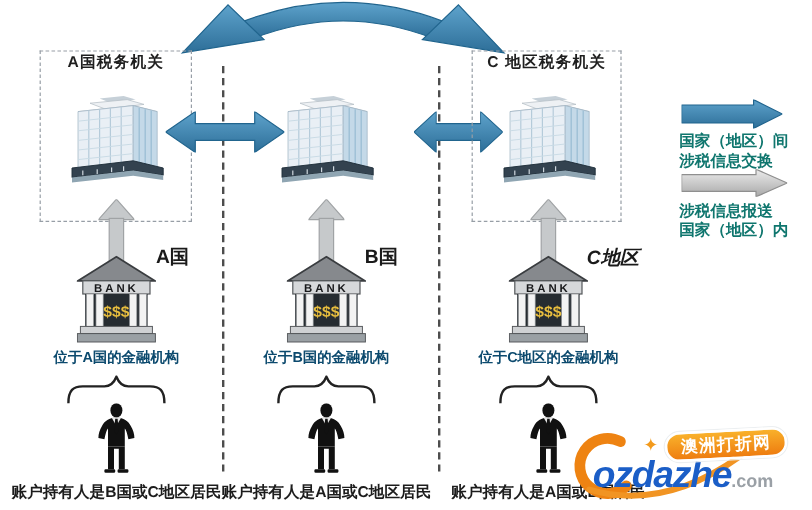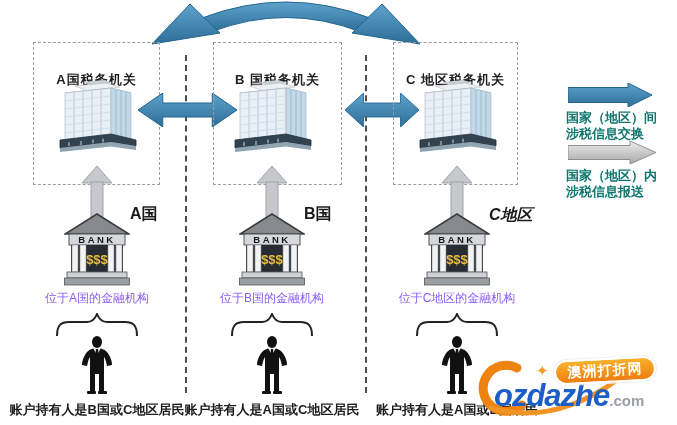--- a/index.html
+++ b/index.html
@@ -1,24 +1,24 @@
 <!DOCTYPE html>
 <html><head>
 <meta charset="utf-8">
 <style>
   html,body{margin:0;padding:0;background:#fff;}
   #stage{position:relative;width:677px;height:425px;background:#fff;overflow:hidden;
          font-family:"Liberation Sans","DejaVu Sans",sans-serif;color:#222;}
   .abs{position:absolute;}
   .dashed-box{border:1.5px dashed #979ea6;box-sizing:border-box;}
-  .box-title{width:100%;text-align:center;margin-top:28px;font-size:13px;font-weight:bold;
+  .box-title{width:100%;text-align:center;margin-top:0;font-size:13px;font-weight:bold;
              color:#1f1f1f;letter-spacing:1px;white-space:nowrap;}
   .separator{border-left:2px dashed #4d4d4d;width:0;}
   .region-label{font-size:16px;font-weight:bold;color:#1a1a1a;white-space:nowrap;}
-  .inst-label{width:160px;text-align:center;font-size:12px;font-weight:normal;color:#8b5cf6;white-space:nowrap;}
+  .inst-label{width:160px;text-align:center;font-size:12px;font-weight:bold;color:#0c4a6e;white-space:nowrap;}
   .holder-label{width:196px;text-align:center;font-size:13px;font-weight:bold;color:#1c1c1c;white-space:nowrap;}
   .legend-text{font-size:13px;font-weight:bold;color:#0f766e;line-height:16px;white-space:nowrap;}
   
   .wm{pointer-events:none;}
   .wm-site{position:absolute;left:21px;top:26px;font-size:31px;font-weight:bold;font-style:italic;
            color:#1b5ec7;letter-spacing:-1px;white-space:nowrap;}
   .wm-tld{font-size:15px;font-weight:bold;font-style:normal;color:#9aa0a6;letter-spacing:0;}
   .wm-badge{position:absolute;left:81px;top:6px;width:102px;height:25px;border-radius:13px;
             background:linear-gradient(#f9b12b,#ee7d10);border:2px solid #fff;
             box-shadow:0 0 0 1px #eceff1;transform:rotate(-3deg);
@@ -119,23 +119,20 @@
     <path d="M11,36 L11,55 L16,55 L16,38 L20,38 L20,55 L25,55 L25,36 Z" fill="#111"></path>
     <rect x="8" y="55" width="9" height="3" rx="1" fill="#111"></rect>
       <rect x="19" y="55" width="9" height="3" rx="1" fill="#111"></rect>
   </svg>
   <div class="abs holder-label" style="left:-1px;top:401px;">账户持有人是B国或C地区居民</div>
 
   <svg class="abs" style="left:138px;top:93px;" width="99" height="34" viewBox="0 0 100 34" preserveAspectRatio="none">
     <polygon points="0,17 25,0 25,10 75,10 75,0 100,17 75,34 75,24 25,24 25,34" fill="url(#gradBlue)" stroke="#21658e" stroke-width="1"></polygon>
   </svg>
 
-  <div class="abs dashed-box" style="left:213px;top:42px;width:129px;height:143px;">
-    <div class="box-title">B 国税务机关</div>
-  </div>
   <svg class="abs" style="left:228px;top:76px;" width="90" height="86" viewBox="0 0 90 86">
     <polygon points="30,6 50,4 60,7 40,10" fill="#c6d0d8"></polygon>
     <polygon points="22,10 53,7 67,11 35,15" fill="#eef1f4" stroke="#b3bcc3" stroke-width="0.6"></polygon>
     <polygon points="12,17 58,12 78,17 30,23" fill="#dfe5ea" stroke="#aab3bb" stroke-width="0.6"></polygon>
     <polygon points="12,17 58,12 58,61 12,67" fill="#e9eff5" stroke="#9db2c2" stroke-width="0.6"></polygon>
     <polygon points="58,12 78,17 78,63 58,61" fill="#c4d9e8" stroke="#9db2c2" stroke-width="0.6"></polygon>
     <g stroke="#b5cbda" stroke-width="1">
         <line x1="21" y1="16" x2="21" y2="66"></line>
         <line x1="30" y1="15" x2="30" y2="65"></line>
         <line x1="39" y1="14" x2="39" y2="64"></line>
@@ -272,22 +269,22 @@
     <polygon points="0,4.5 60,4.5 60,0 84,12 60,24 60,19.5 0,19.5" fill="url(#gradBlue)" stroke="#21658e" stroke-width="1"></polygon>
   </svg>
   <div class="abs legend-text" style="left:566px;top:110px;">
     <div>国家（地区）间</div>
     <div>涉税信息交换</div>
   </div>
   <svg class="abs" style="left:568px;top:141px;" width="88" height="23" viewBox="0 0 88 23">
     <polygon points="0,4.5 62,4.5 62,0 88,11.5 62,23 62,18.5 0,18.5" fill="url(#gradGray)" stroke="#8f8f8f" stroke-width="1"></polygon>
   </svg>
   <div class="abs legend-text" style="left:566px;top:168px;">
+    <div>涉税信息报送</div>
     <div>国家（地区）内</div>
-    <div>涉税信息报送</div>
   </div>
 
   <div class="abs wm" style="left:473px;top:352px;width:200px;height:72px;">
     <svg class="abs" style="left:0;top:0;" width="160" height="72" viewBox="0 0 160 72">
       <path d="M 44,16 A 23,23 0 1 0 49,53" fill="none" stroke="#ee8312" stroke-width="9" stroke-linecap="round"></path>
       <path d="M 18,56 Q 80,74 144,28" fill="none" stroke="#f19423" stroke-width="5" stroke-linecap="round"></path>
     </svg>
     <div class="wm-site"><span>ozdazhe</span><span class="wm-tld">.com</span></div>
     <div class="wm-sparkle">✦</div>
     <div class="wm-badge">澳洲打折网</div>

